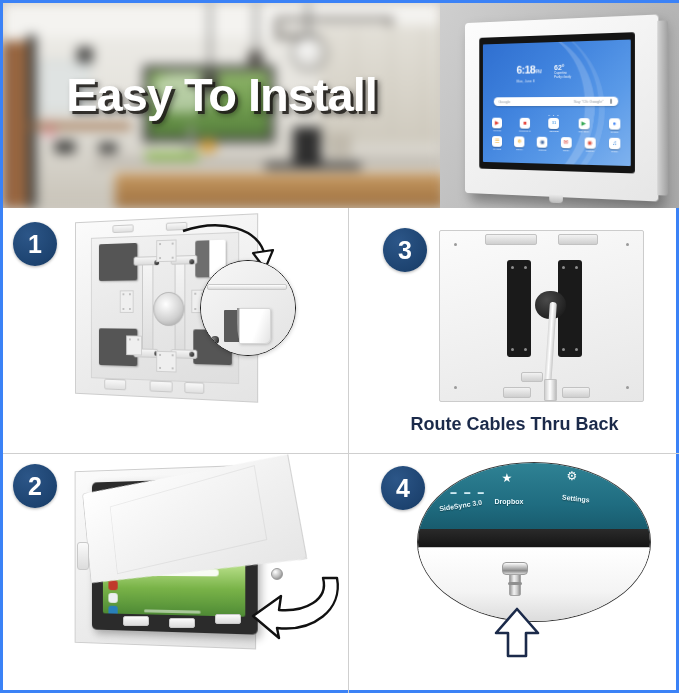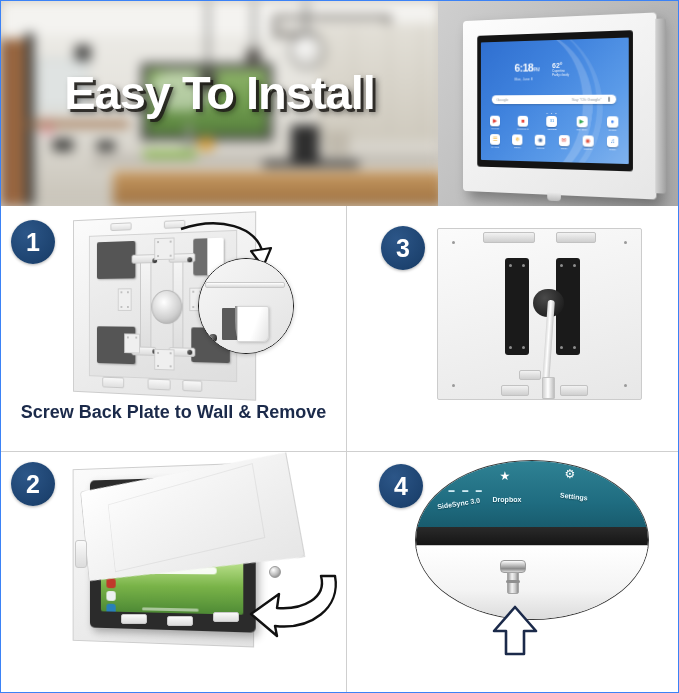--- a/index.html
+++ b/index.html
@@ -1,17 +1,17 @@
 <!DOCTYPE html>
 <html><head>
 <meta charset="utf-8">
 <style>
   html,body{margin:0;padding:0;background:#fff;}
   body{width:679px;height:693px;font-family:"Liberation Sans",sans-serif;overflow:hidden;}
-  #infographic{position:relative;width:679px;height:693px;box-sizing:border-box;border:1px solid #3b82f6;background:#fff;}
+  #infographic{position:relative;width:679px;height:693px;box-sizing:border-box;border:3px solid #3b82f6;background:#fff;}
 
   
   .top-row{position:absolute;left:0;top:0;width:677px;height:205px;display:flex;}
   .hero{position:relative;width:437px;height:205px;overflow:hidden;background:#cfcbc4;}
   
   .hero .k-layer{position:absolute;inset:0;filter:blur(6px);}
   .k-wall{position:absolute;left:0;top:0;width:100%;height:100%;
           background:linear-gradient(180deg,#efeeea 0%,#e6e4de 42%,#d9d6ce 70%,#c8c3b8 100%);}
   .k-ceiling{position:absolute;left:0;top:0;width:100%;height:34px;background:#f4f3f0;}
   .k-ceilpanel{position:absolute;left:272px;top:14px;width:118px;height:22px;background:#5f5b55;border-radius:2px;opacity:.85;}
@@ -364,21 +364,20 @@
           <div class="mag-wall"></div>
           <div class="mag-shelf"></div>
           <div class="mag-pad"></div>
           <div class="mag-curl"></div>
           <div class="mag-liner"></div>
           <div class="mag-screw"></div>
         </div>
       </div>
 
       <div class="caption" style="top:196px;">
-        <div>Screw Back Plate to Wall &amp; Remove</div>
       </div>
     </div>
 
     <div class="cell c3">
       <div class="badge" style="left:34px;top:20px;">3</div>
 
       <div class="art" style="left:90px;top:16px;width:215px;height:182px;">
         <div class="back-plate" style="left:0;top:6px;width:205px;height:172px;">
           <div class="vesa" style="left:33%;top:17%;width:12%;height:57%;">
             <i style="left:4px;top:6px"></i>
@@ -400,20 +399,23 @@
           <div class="screwpt" style="left:7%;top:7%;width:3px;height:3px;background:#9a9a9a"></div>
           <div class="screwpt" style="right:7%;top:7%;width:3px;height:3px;background:#9a9a9a"></div>
           <div class="screwpt" style="left:7%;bottom:7%;width:3px;height:3px;background:#9a9a9a"></div>
           <div class="screwpt" style="right:7%;bottom:7%;width:3px;height:3px;background:#9a9a9a"></div>
         </div>
         <div class="usb-cable" style="left:108px;top:78px;width:7px;height:84px;transform:rotate(4deg);"></div>
         <div class="usb-plug" style="left:105px;top:155px;width:13px;height:22px;"></div>
         <div class="bracket" style="left:82px;top:148px;width:22px;height:10px;"></div>
       </div>
 
+      <div class="caption" style="top:206px;">
+        <div>Route Cables Thru Back</div>
+      </div>
     </div>
 
     <div class="cell c2">
       <div class="badge" style="left:10px;top:10px;">2</div>
 
       <div class="art" style="left:62px;top:8px;width:280px;height:190px;">
 
         <div class="plate" style="left:4px;top:6px;width:186px;height:178px;transform:perspective(560px) rotateY(-13deg);"></div>
 
         <div class="tablet-body" style="left:22px;top:18px;width:170px;height:152px;transform:perspective(560px) rotateY(-13deg);">

